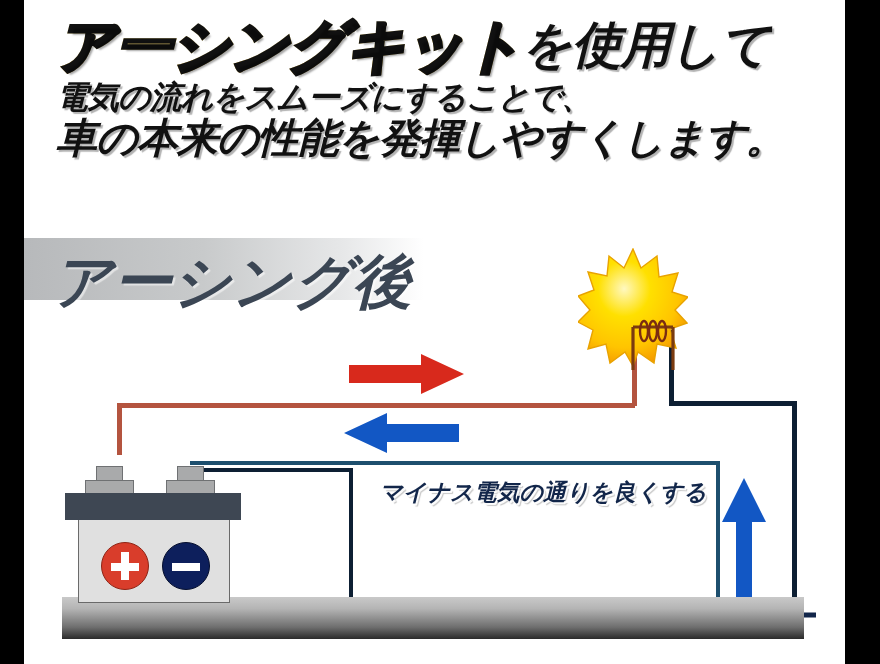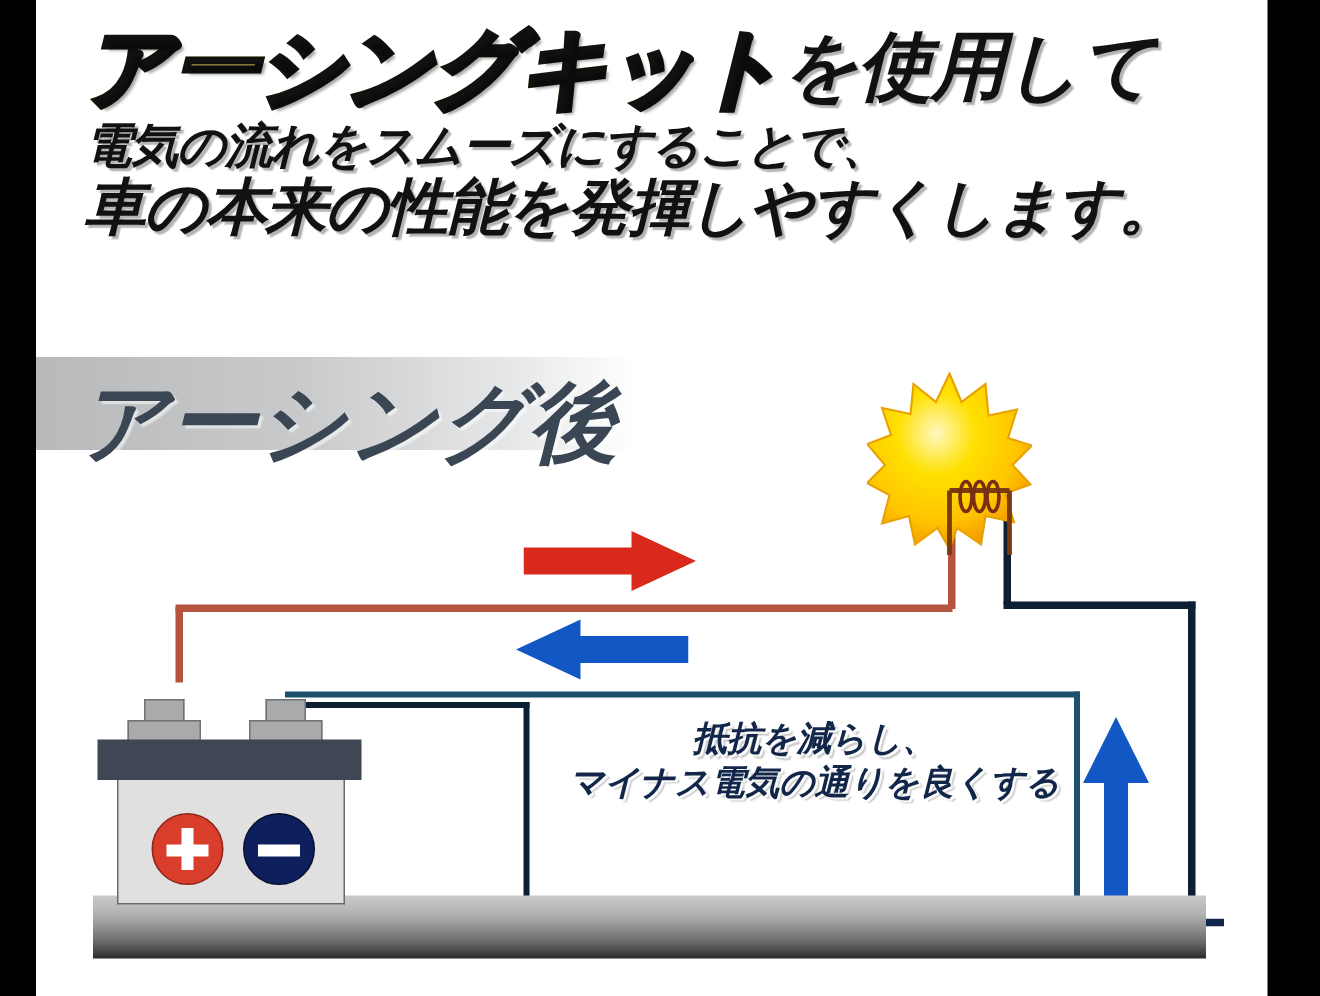--- a/index.html
+++ b/index.html
@@ -180,17 +180,16 @@
         <span class="pl-h"></span>
           <span class="pl-v"></span>
       </div>
       <div class="term term-minus">
         <span class="mn-h"></span>
       </div>
     </div>
   </div>
 
   <div class="caption">
-    <div class="cap-line">抵抗を減らし、</div>
     <div class="cap-line">マイナス電気の通りを良くする</div>
   </div>
 
 </div>
 
 </body></html>

